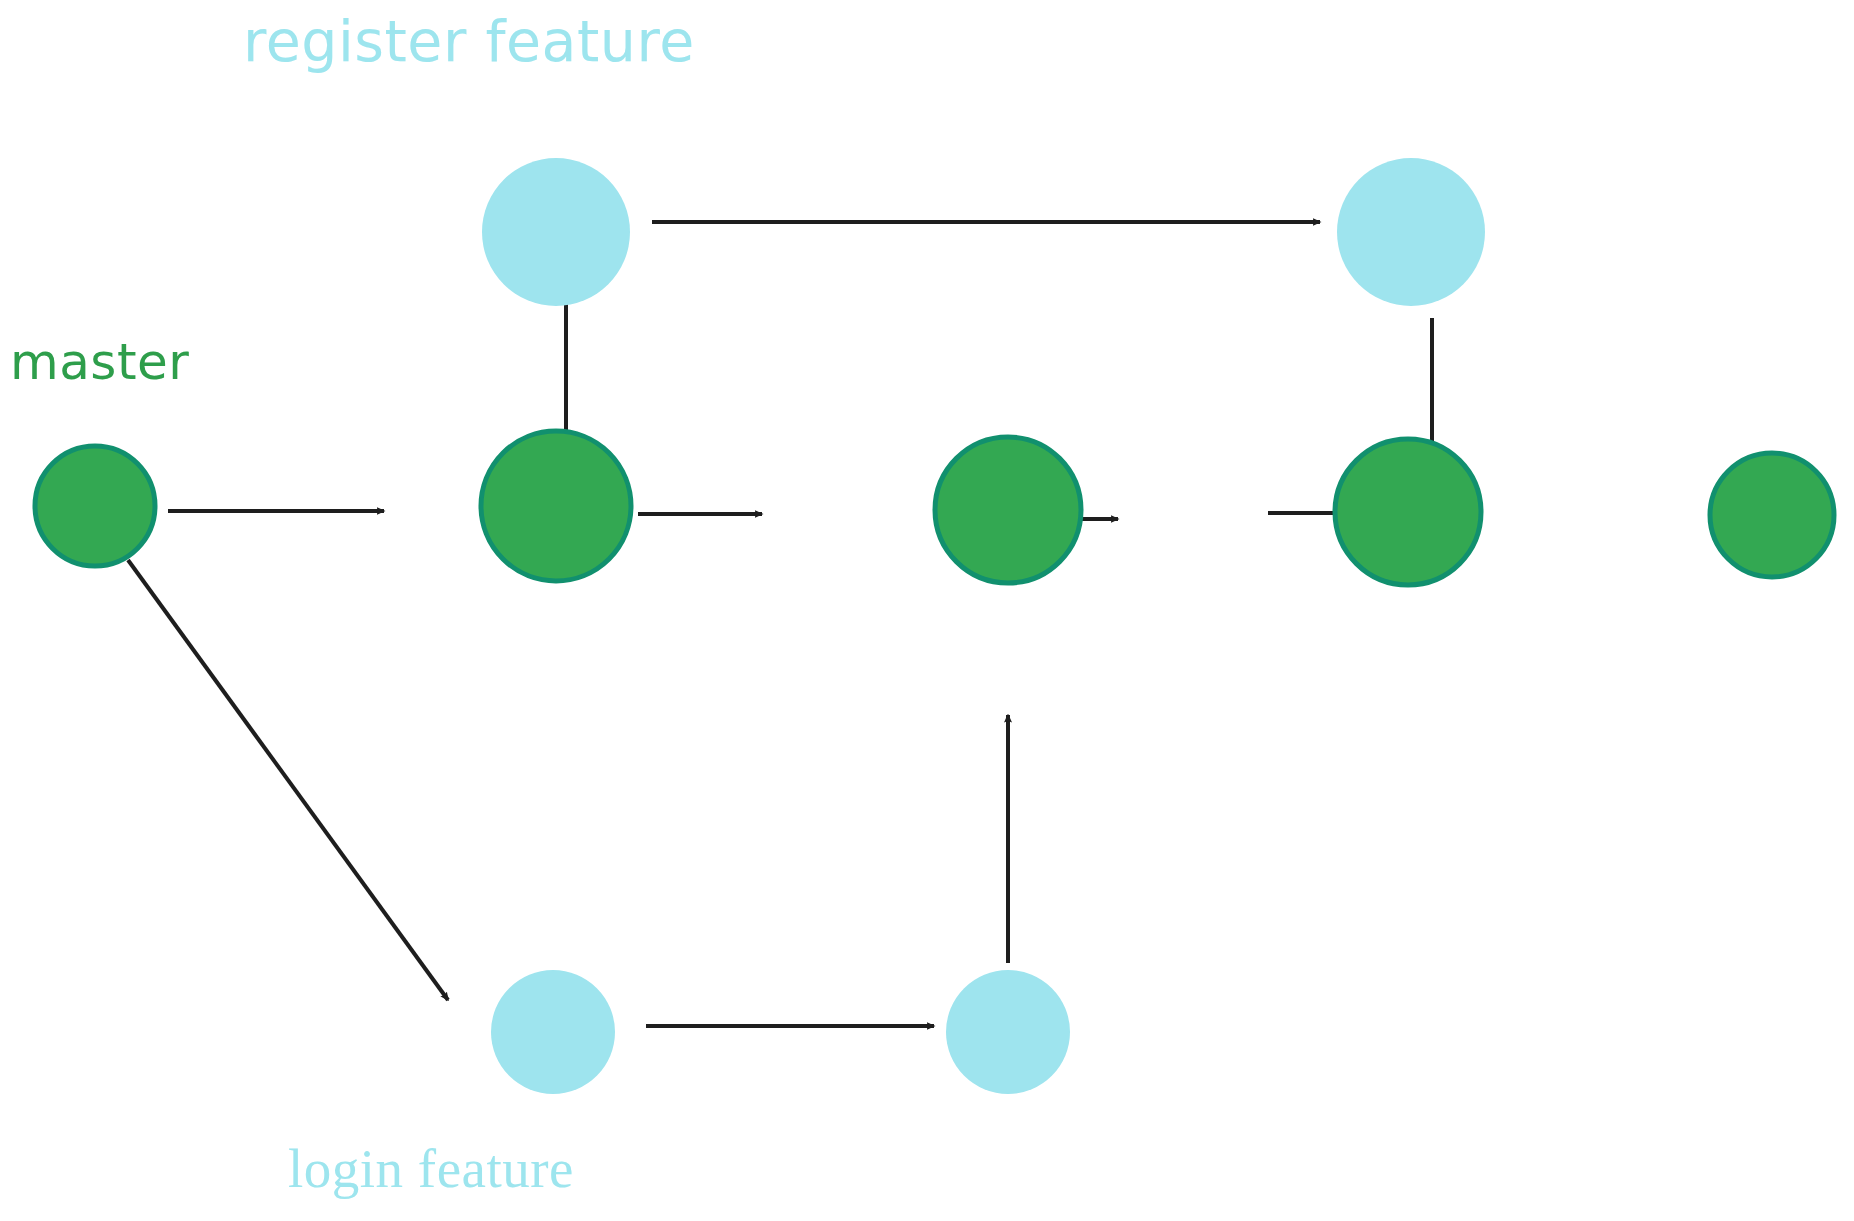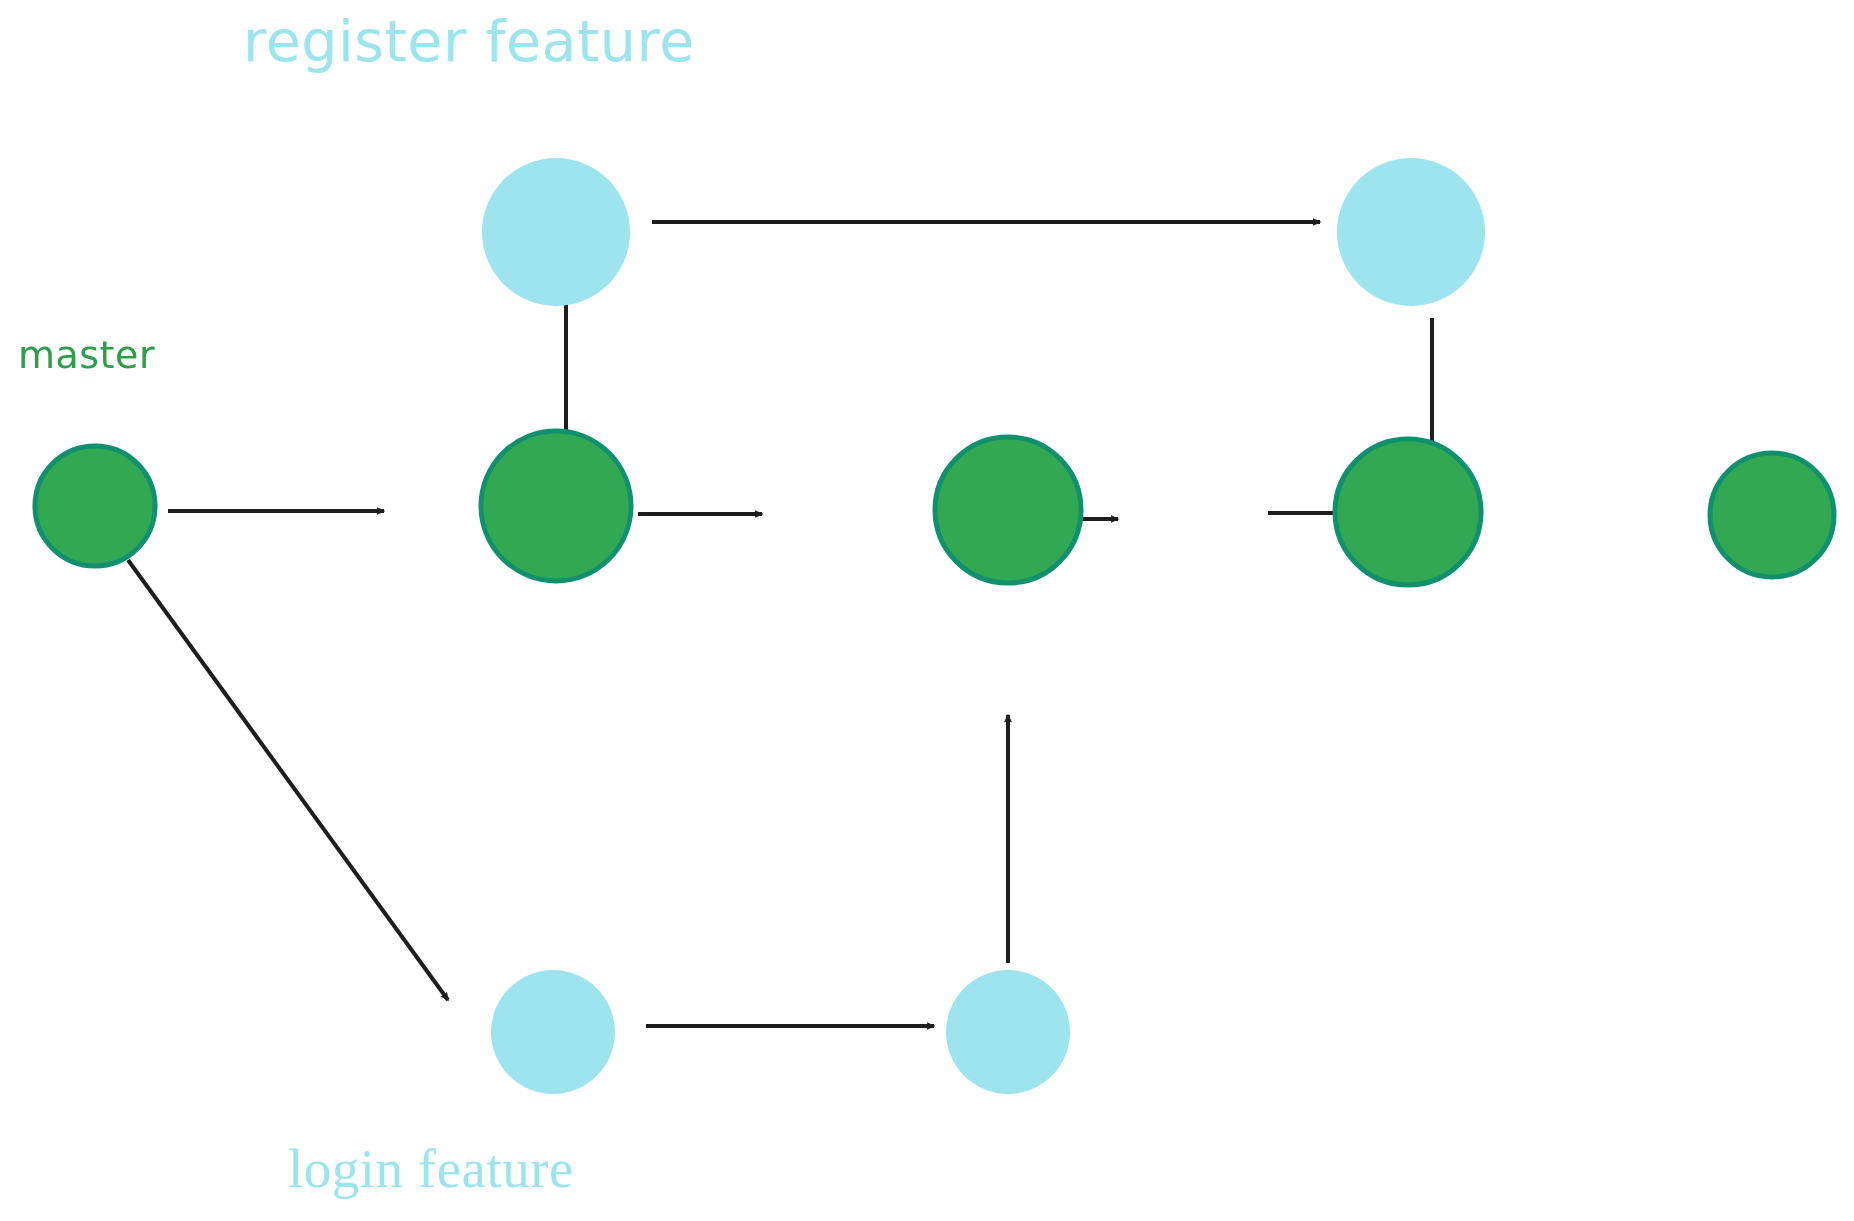--- a/index.html
+++ b/index.html
@@ -36,23 +36,22 @@
   }
   #label-register {
     left: 243px;
     top: 8px;
     font-size: 57px;
     color: #9DE5EE;
   }
   #label-master {
     left: 10px;
     top: 333px;
-    font-size: 38px;
+    font-size: 50px;
     color: #2E9E4B;
-    margin-left: 8px;
   }
   #label-login {
     left: 288px;
     top: 1137px;
     font-size: 55px;
     color: #9DE5EE;
   }
 </style>
 </head>
 <body>

